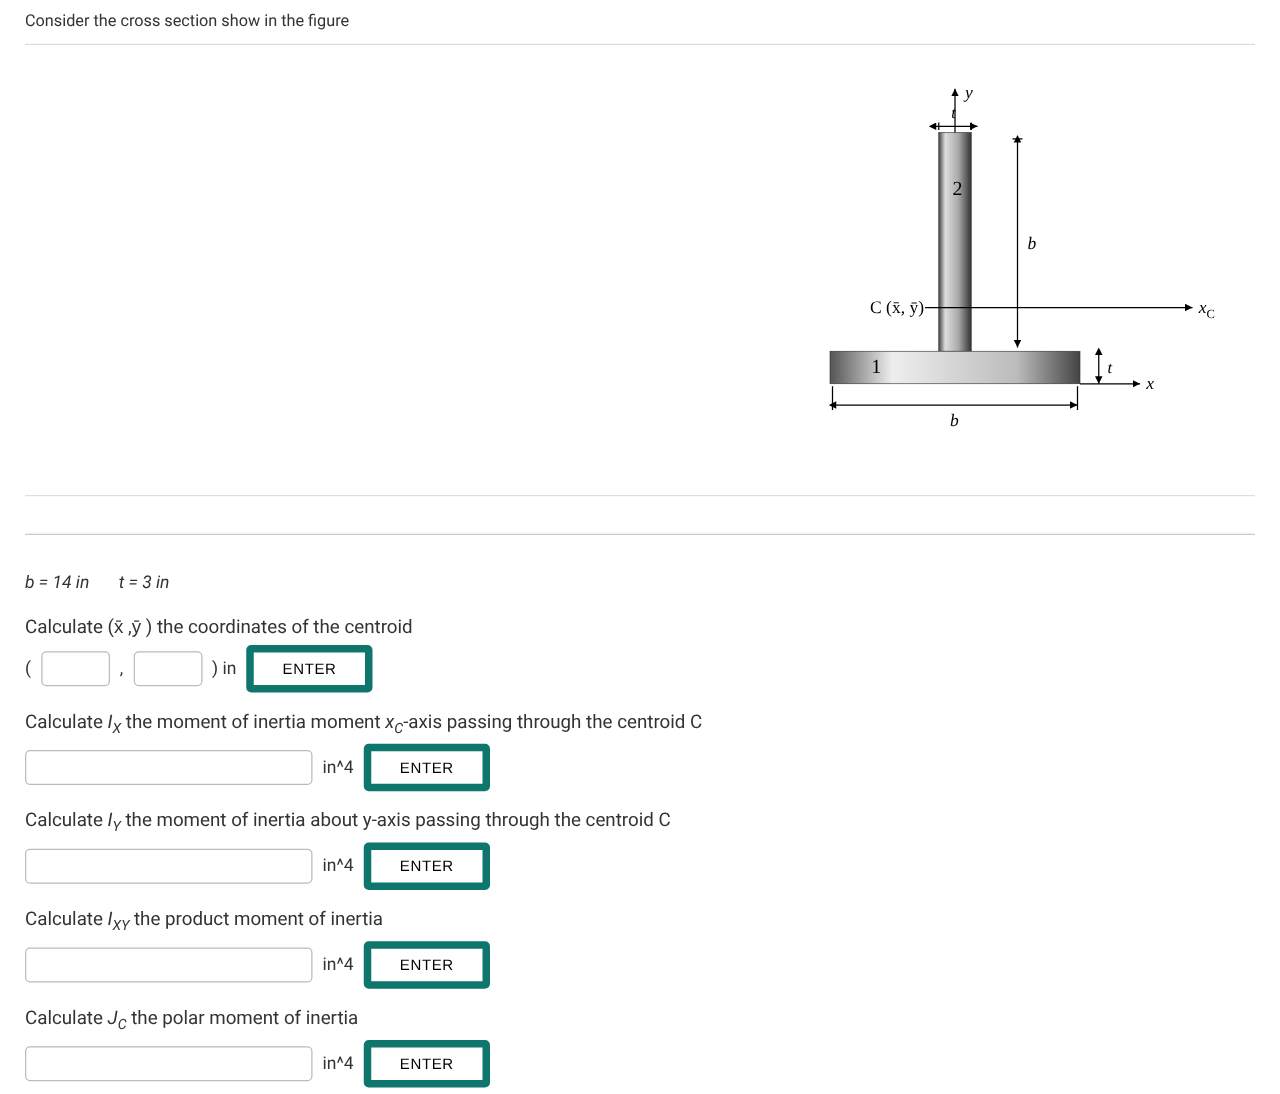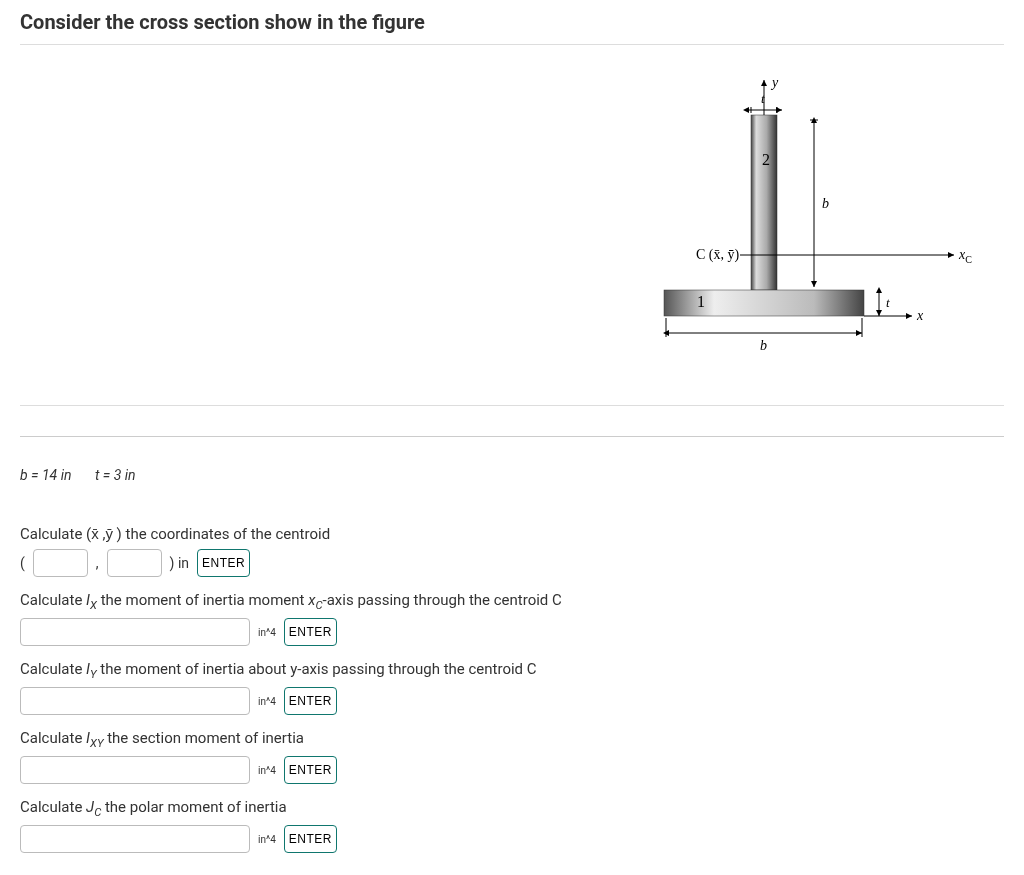--- a/index.html
+++ b/index.html
@@ -3,42 +3,42 @@
   <meta charset="utf-8">
   <style>
     * { box-sizing: border-box; margin: 0; padding: 0; }
     body {
       font-family: -apple-system, BlinkMacSystemFont, "Segoe UI", Roboto, Arial, sans-serif;
       font-size: 14px;
       color: #333;
       padding: 10px 20px;
       background: #fff;
     }
-    .title { margin-bottom: 10px; font-weight: 700; font-size: 20px; }
+    .title { margin-bottom: 10px; font-weight: 400; font-size: 13px; }
     .figure-frame {
       border: 1px solid #ddd;
       border-left: none;
       border-right: none;
       padding: 30px 0;
       margin-bottom: 30px;
       display: flex;
       justify-content: flex-end;
       align-items: center;
       min-height: 320px;
     }
     .figure-svg {
       width: 400px;
       height: 300px;
     }
     hr.divider {
       border: none;
       border-top: 1px solid #ccc;
       margin: 10px 0 30px 0;
     }
-    .given { margin-bottom: 42px; }
+    .given { margin-bottom: 18px; }
     .given span { margin-right: 20px; font-style: italic; }
     .question { margin-bottom: 6px; margin-top: 14px; font-size: 15px; }
     .italic { font-style: italic; }
     .sub { font-size: 0.75em; vertical-align: sub; }
     .row {
       display: flex;
       align-items: center;
       gap: 8px;
       margin-bottom: 6px;
     }
@@ -51,26 +51,26 @@
       font-size: 13px;
     }
     input.wide {
       width: 230px;
       height: 28px;
       border: 1px solid #bbb;
       border-radius: 4px;
       padding: 2px 6px;
       font-size: 13px;
     }
-    .unit { font-size: 10px; }
+    .unit { font-size: 14px; }
     .enter-btn {
       background: #fff;
-      border: 1px solid #0f766e;
+      border: 6px solid #0f766e;
       border-radius: 4px;
-      padding: 6px 4px;
+      padding: 6px 23px;
       font-size: 12px;
       cursor: pointer;
       letter-spacing: 0.5px;
     }
   </style>
 </head>
 <body>
 
 <div class="title">Consider the cross section show in the figure</div>
 
@@ -165,21 +165,21 @@
 <div class="question">
   <span>Calculate </span><span class="italic">I</span><span class="sub italic">Y</span><span> the moment of inertia about y-axis passing through the centroid C</span>
 </div>
 <div class="row">
   <input class="wide" type="text" style="">
   <span class="unit">in^4</span>
   <button class="enter-btn">ENTER</button>
 </div>
 
 <div class="question">
-  <span>Calculate </span><span class="italic">I</span><span class="sub italic">XY</span><span> the section moment of inertia</span>
+  <span>Calculate </span><span class="italic">I</span><span class="sub italic">XY</span><span> the product moment of inertia</span>
 </div>
 <div class="row">
   <input class="wide" type="text" style="">
   <span class="unit">in^4</span>
   <button class="enter-btn">ENTER</button>
 </div>
 
 <div class="question">
   <span>Calculate </span><span class="italic">J</span><span class="sub italic">C</span><span> the polar moment of inertia</span>
 </div>

